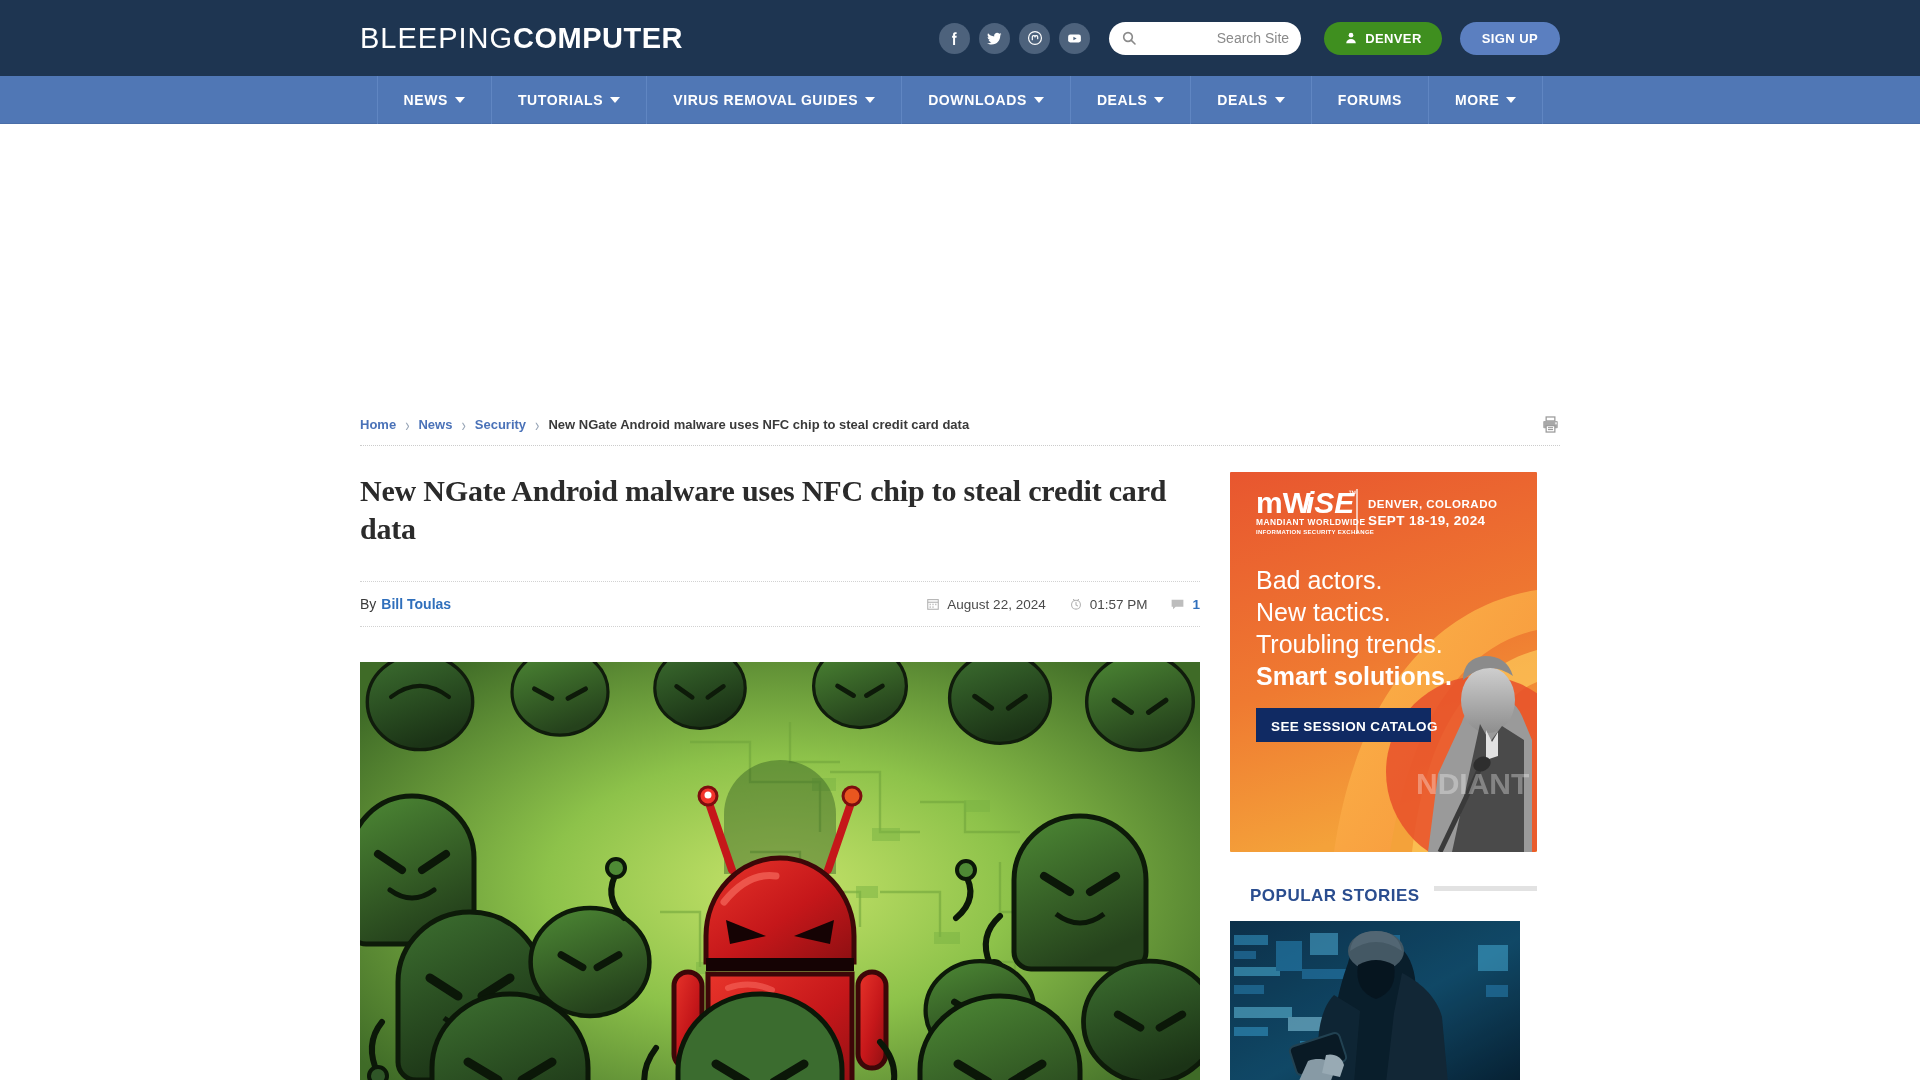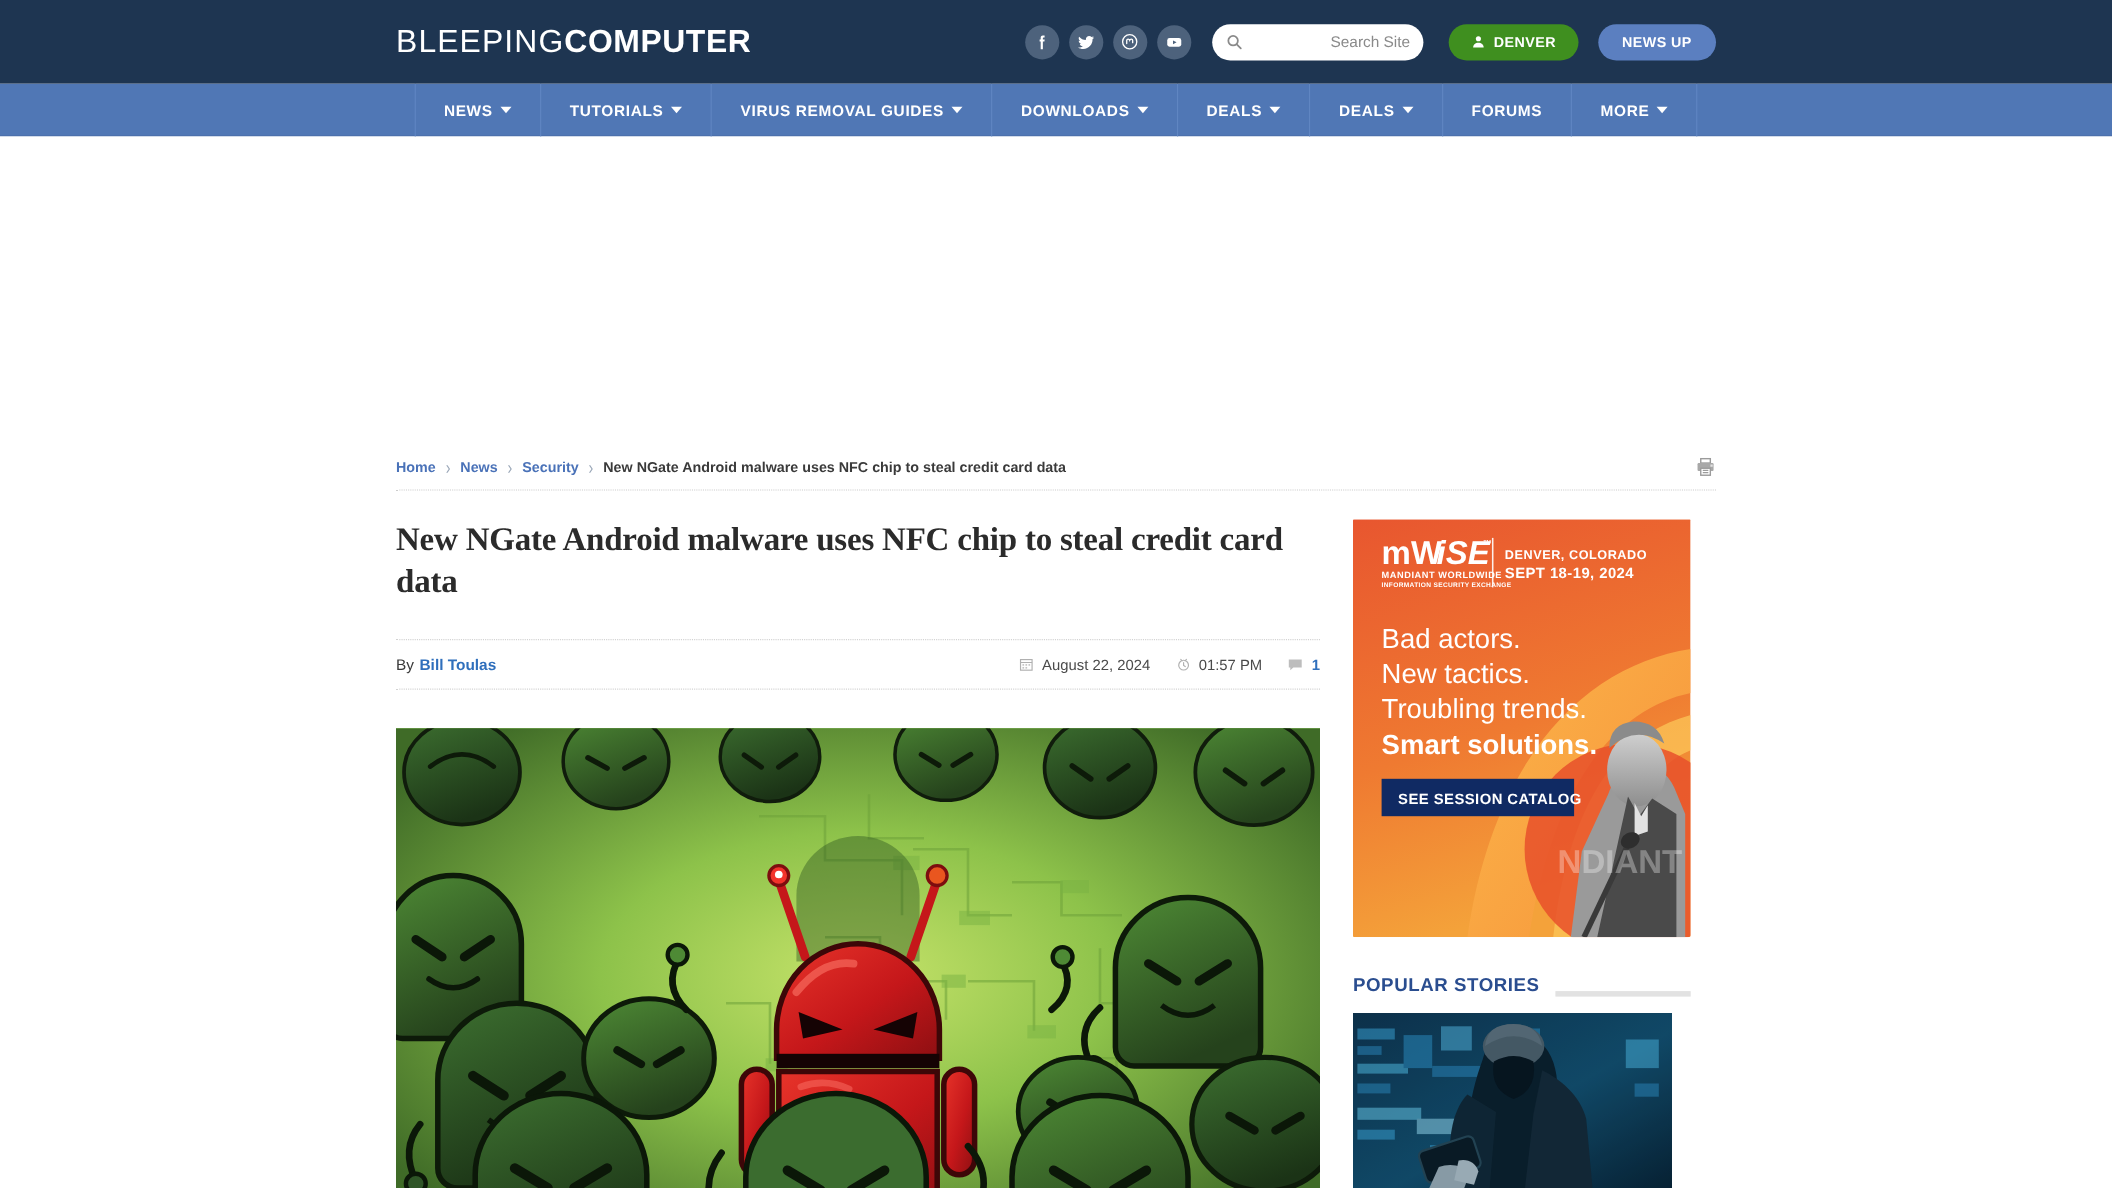--- a/index.html
+++ b/index.html
@@ -192,21 +192,21 @@
   
   .side-ad {
     width: 307px; height: 380px;
     position: relative; overflow: hidden;
     border-radius: 1px;
   }
   .side-ad svg { display:block; }
 
   .side-heading-row {
     margin-top: 34px;
-    display: flex; align-items: flex-end; gap: 14px;
+    display: flex; align-items: flex-start; gap: 14px; margin-left: 20px;
   }
   .side-heading {
     color: #2a4d8f;
     font-size: 17px;
     font-weight: 700;
     letter-spacing: 0.5px;
     white-space: nowrap;
   }
   .heading-rule { flex: 1; height: 5px; background: #e2e2e2; }
 
@@ -266,21 +266,21 @@
 
       <button class="btn btn-login">
         <svg width="14" height="14" viewBox="0 0 24 24" fill="#ffffff">
             <circle cx="12" cy="7.2" r="4"></circle>
             <path d="M3.8 21c0-4.6 3.7-7.4 8.2-7.4s8.2 2.8 8.2 7.4z"></path>
           </svg>
         <span>DENVER</span>
       </button>
 
       <button class="btn btn-signup">
-        <span>NEWS UP</span>
+        <span>SIGN UP</span>
       </button>
 
     </div>
   </div>
 </div>
 
 <div class="navbar">
   <div class="nav-inner" id="nav-inner">
       <div class="nav-item">
         <span>NEWS</span>

